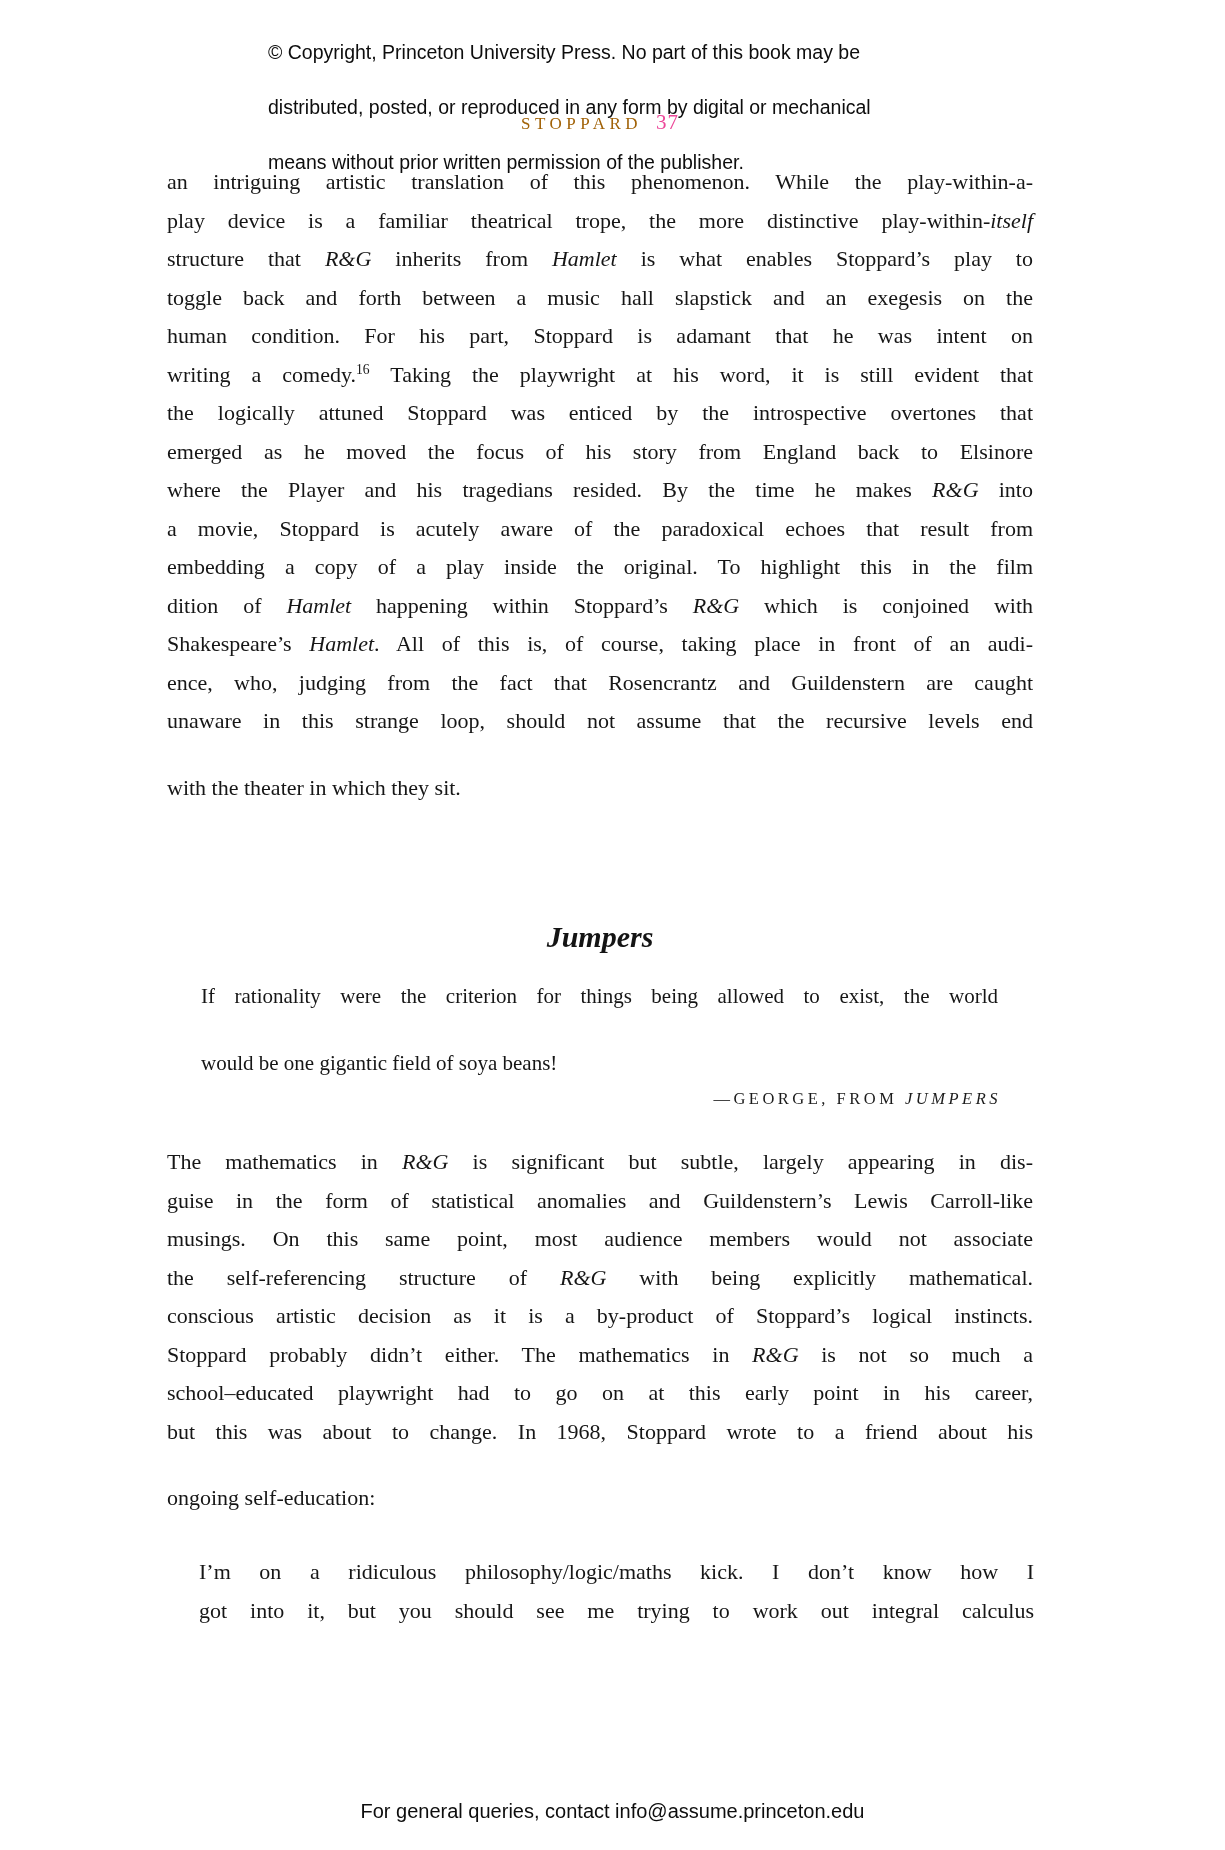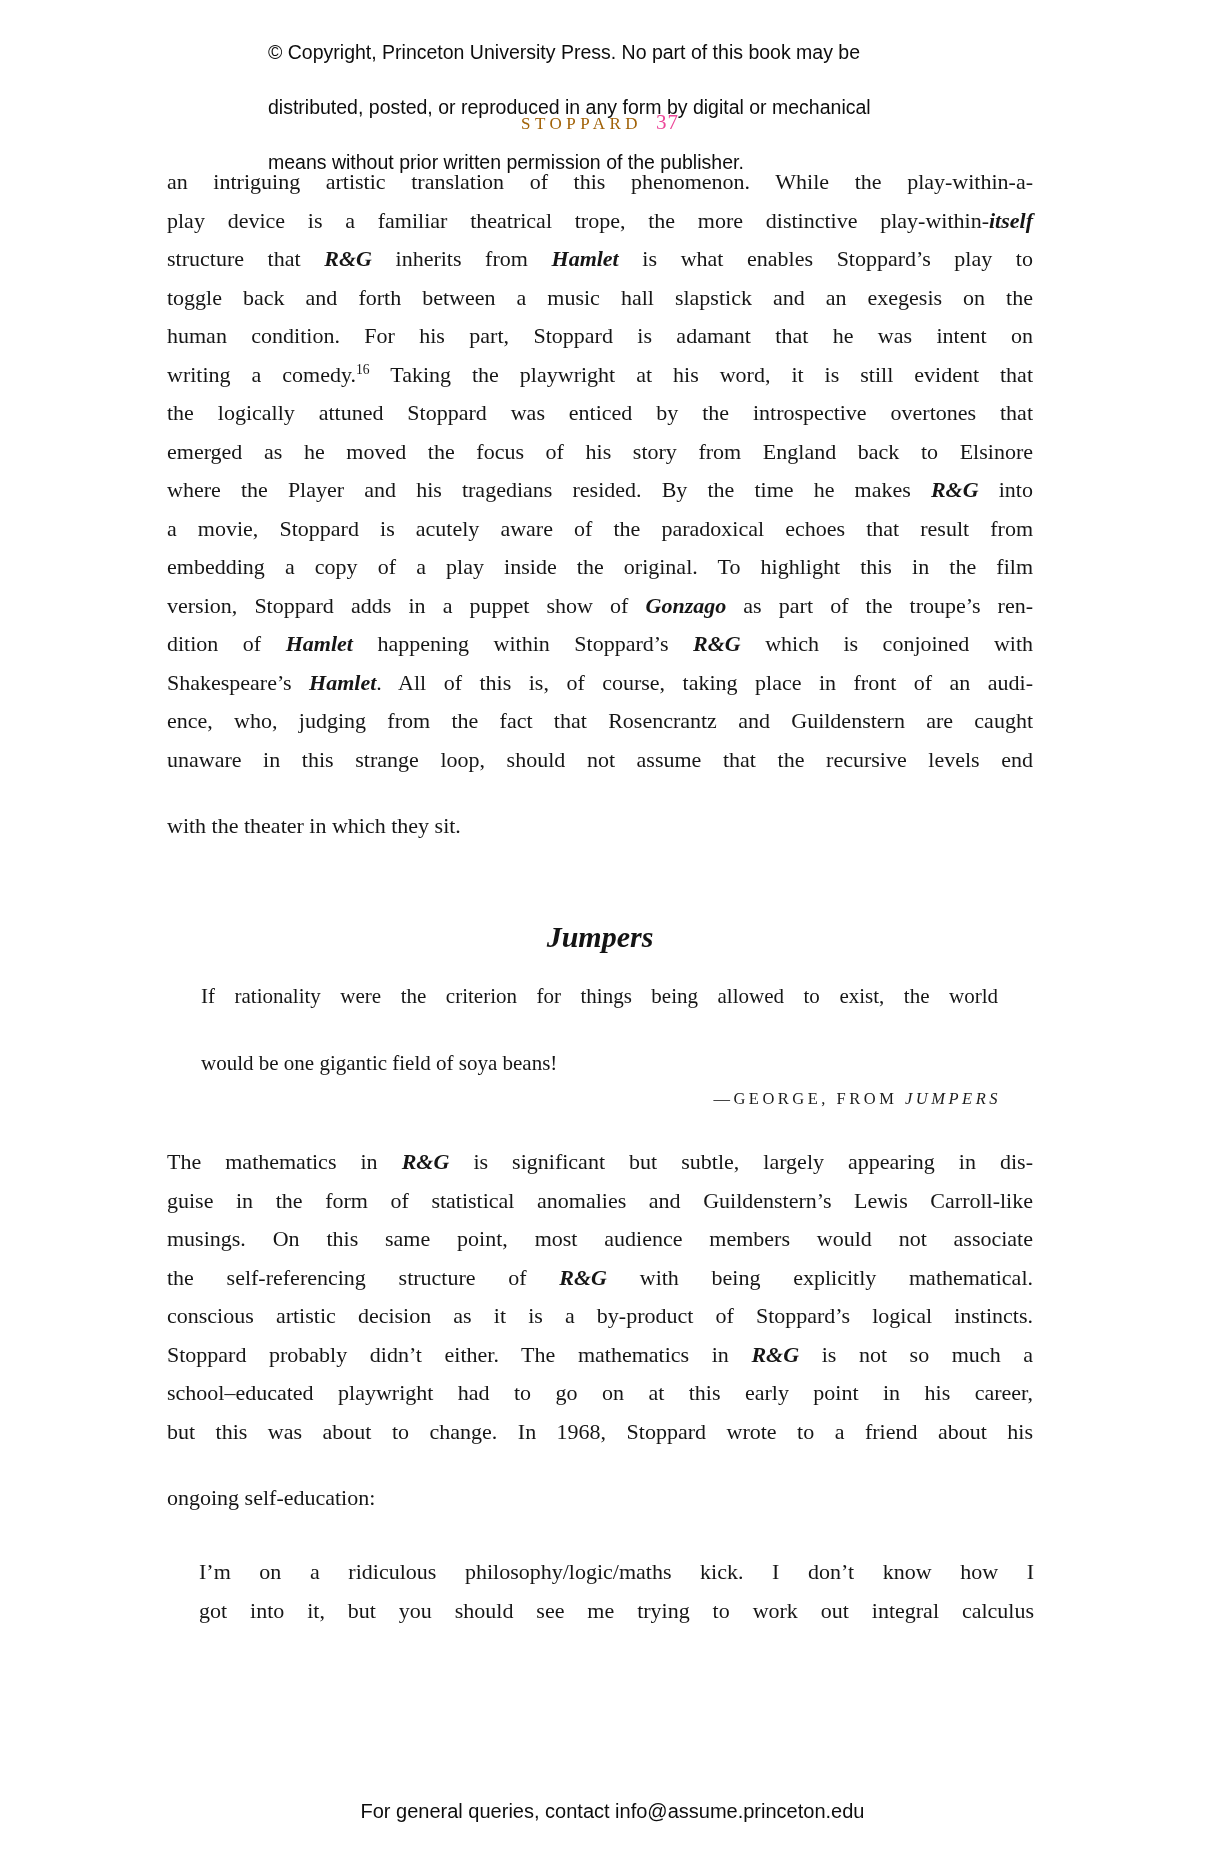--- a/index.html
+++ b/index.html
@@ -35,21 +35,21 @@
   
   .bodyblock { position:absolute; left:167px; width:866px; }
   .para1 { top:163px; }
   .para2 { top:1143px; }
   .bodyblock .line, .quoteblock .line, .epigraph .line {
     font-size:22px; line-height:38.5px;
     text-align:justify; text-align-last:justify; text-justify:inter-word;
     white-space:normal;
   }
   .line.flush { text-align:left; text-align-last:auto;margin-top:28px; }
-  .line i { font-style:italic;font-weight:bold; }
+  .line i { font-style:italic; }
   .line sup { font-size:0.62em; line-height:0; vertical-align:super; letter-spacing:0; }
 
   
   .section-heading {
     position:absolute; left:167px; top:920px; width:866px; margin:0;
     text-align:center;
     font-size:30px; font-weight:bold; font-style:italic; color:#141414;
   }
 
   
@@ -95,21 +95,20 @@
       <div class="line">play device is a familiar theatrical trope, the more distinctive play-within-<i>itself</i></div>
       <div class="line">structure that <i>R&amp;G</i> inherits from <i>Hamlet</i> is what enables Stoppard’s play to</div>
       <div class="line">toggle back and forth between a music hall slapstick and an exegesis on the</div>
       <div class="line">human condition. For his part, Stoppard is adamant that he was intent on</div>
       <div class="line">writing a comedy.<sup>16</sup> Taking the playwright at his word, it is still evident that</div>
       <div class="line">the logically attuned Stoppard was enticed by the introspective overtones that</div>
       <div class="line">emerged as he moved the focus of his story from England back to Elsinore</div>
       <div class="line">where the Player and his tragedians resided. By the time he makes <i>R&amp;G</i> into</div>
       <div class="line">a movie, Stoppard is acutely aware of the paradoxical echoes that result from</div>
       <div class="line">embedding a copy of a play inside the original. To highlight this in the film</div>
-      <div class="line">version, Stoppard adds in a puppet show of <i>Gonzago</i> as part of the troupe’s ren-</div>
       <div class="line">dition of <i>Hamlet</i> happening within Stoppard’s <i>R&amp;G</i> which is conjoined with</div>
       <div class="line">Shakespeare’s <i>Hamlet</i>. All of this is, of course, taking place in front of an audi-</div>
       <div class="line">ence, who, judging from the fact that Rosencrantz and Guildenstern are caught</div>
       <div class="line">unaware in this strange loop, should not assume that the recursive levels end</div>
       <div class="line flush">with the theater in which they sit.</div>
     </div>
 
   <h2 class="section-heading">Jumpers</h2>
 
   <div class="epigraph">

